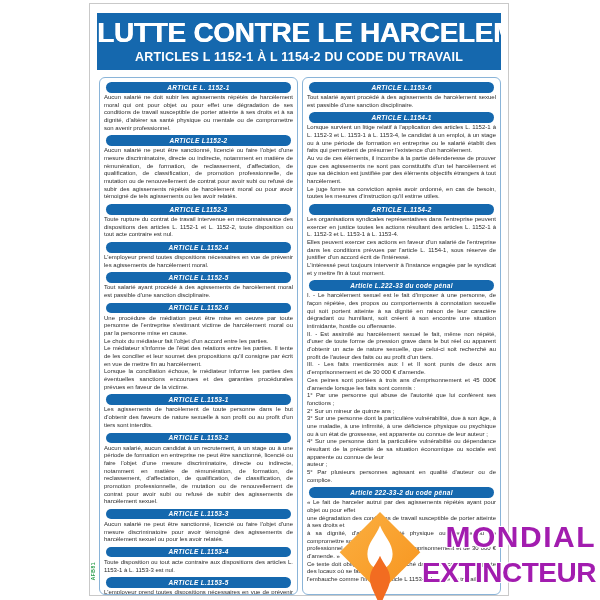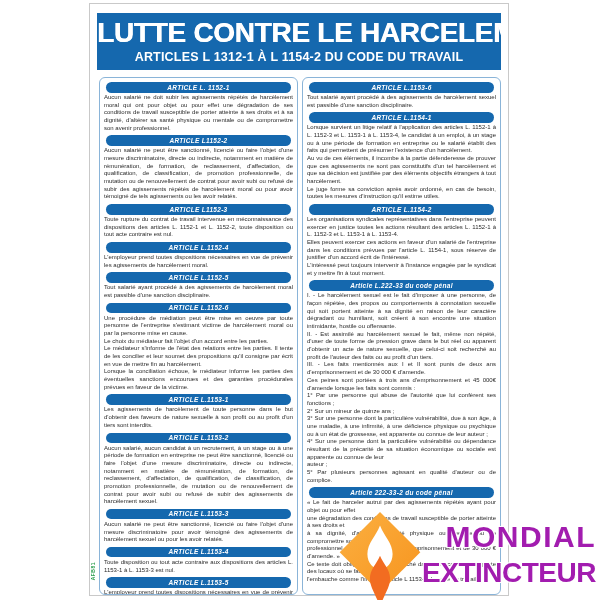--- a/index.html
+++ b/index.html
@@ -57,21 +57,21 @@
   .logo-line1{font-size:30px;color:#a21caf;letter-spacing:1.5px;}
   .logo-line2{font-size:28px;color:#a21caf;letter-spacing:-0.5px;margin-top:7px;}
 </style>
 </head>
 <body>
 
 <div class="page">
 
   <div class="banner">
     <div class="banner-title">LUTTE CONTRE LE HARCELEMENT</div>
-    <div class="banner-sub">ARTICLES L 1312-1 À L 1154-2 DU CODE DU TRAVAIL</div>
+    <div class="banner-sub">ARTICLES L 1152-1 À L 1154-2 DU CODE DU TRAVAIL</div>
   </div>
 
   <div class="col col-left">
       <div class="section">
         <div class="pill">ARTICLE L. 1152-1</div>
         <div class="body-text">Aucun salarié ne doit subir les agissements répétés de harcèlement moral qui ont pour objet ou pour effet une dégradation de ses conditions de travail susceptible de porter atteinte à ses droits et à sa dignité, d'altérer sa santé physique ou mentale ou de compromettre son avenir professionnel.</div>
       </div>
       <div class="section">
         <div class="pill">ARTICLE L1152-2</div>
         <div class="body-text">Aucun salarié ne peut être sanctionné, licencié ou faire l'objet d'une mesure discriminatoire, directe ou indirecte, notamment en matière de rémunération, de formation, de reclassement, d'affectation, de qualification, de classification, de promotion professionnelle, de mutation ou de renouvellement de contrat pour avoir subi ou refusé de subir des agissements répétés de harcèlement moral ou pour avoir témoigné de tels agissements ou les avoir relatés.</div>

